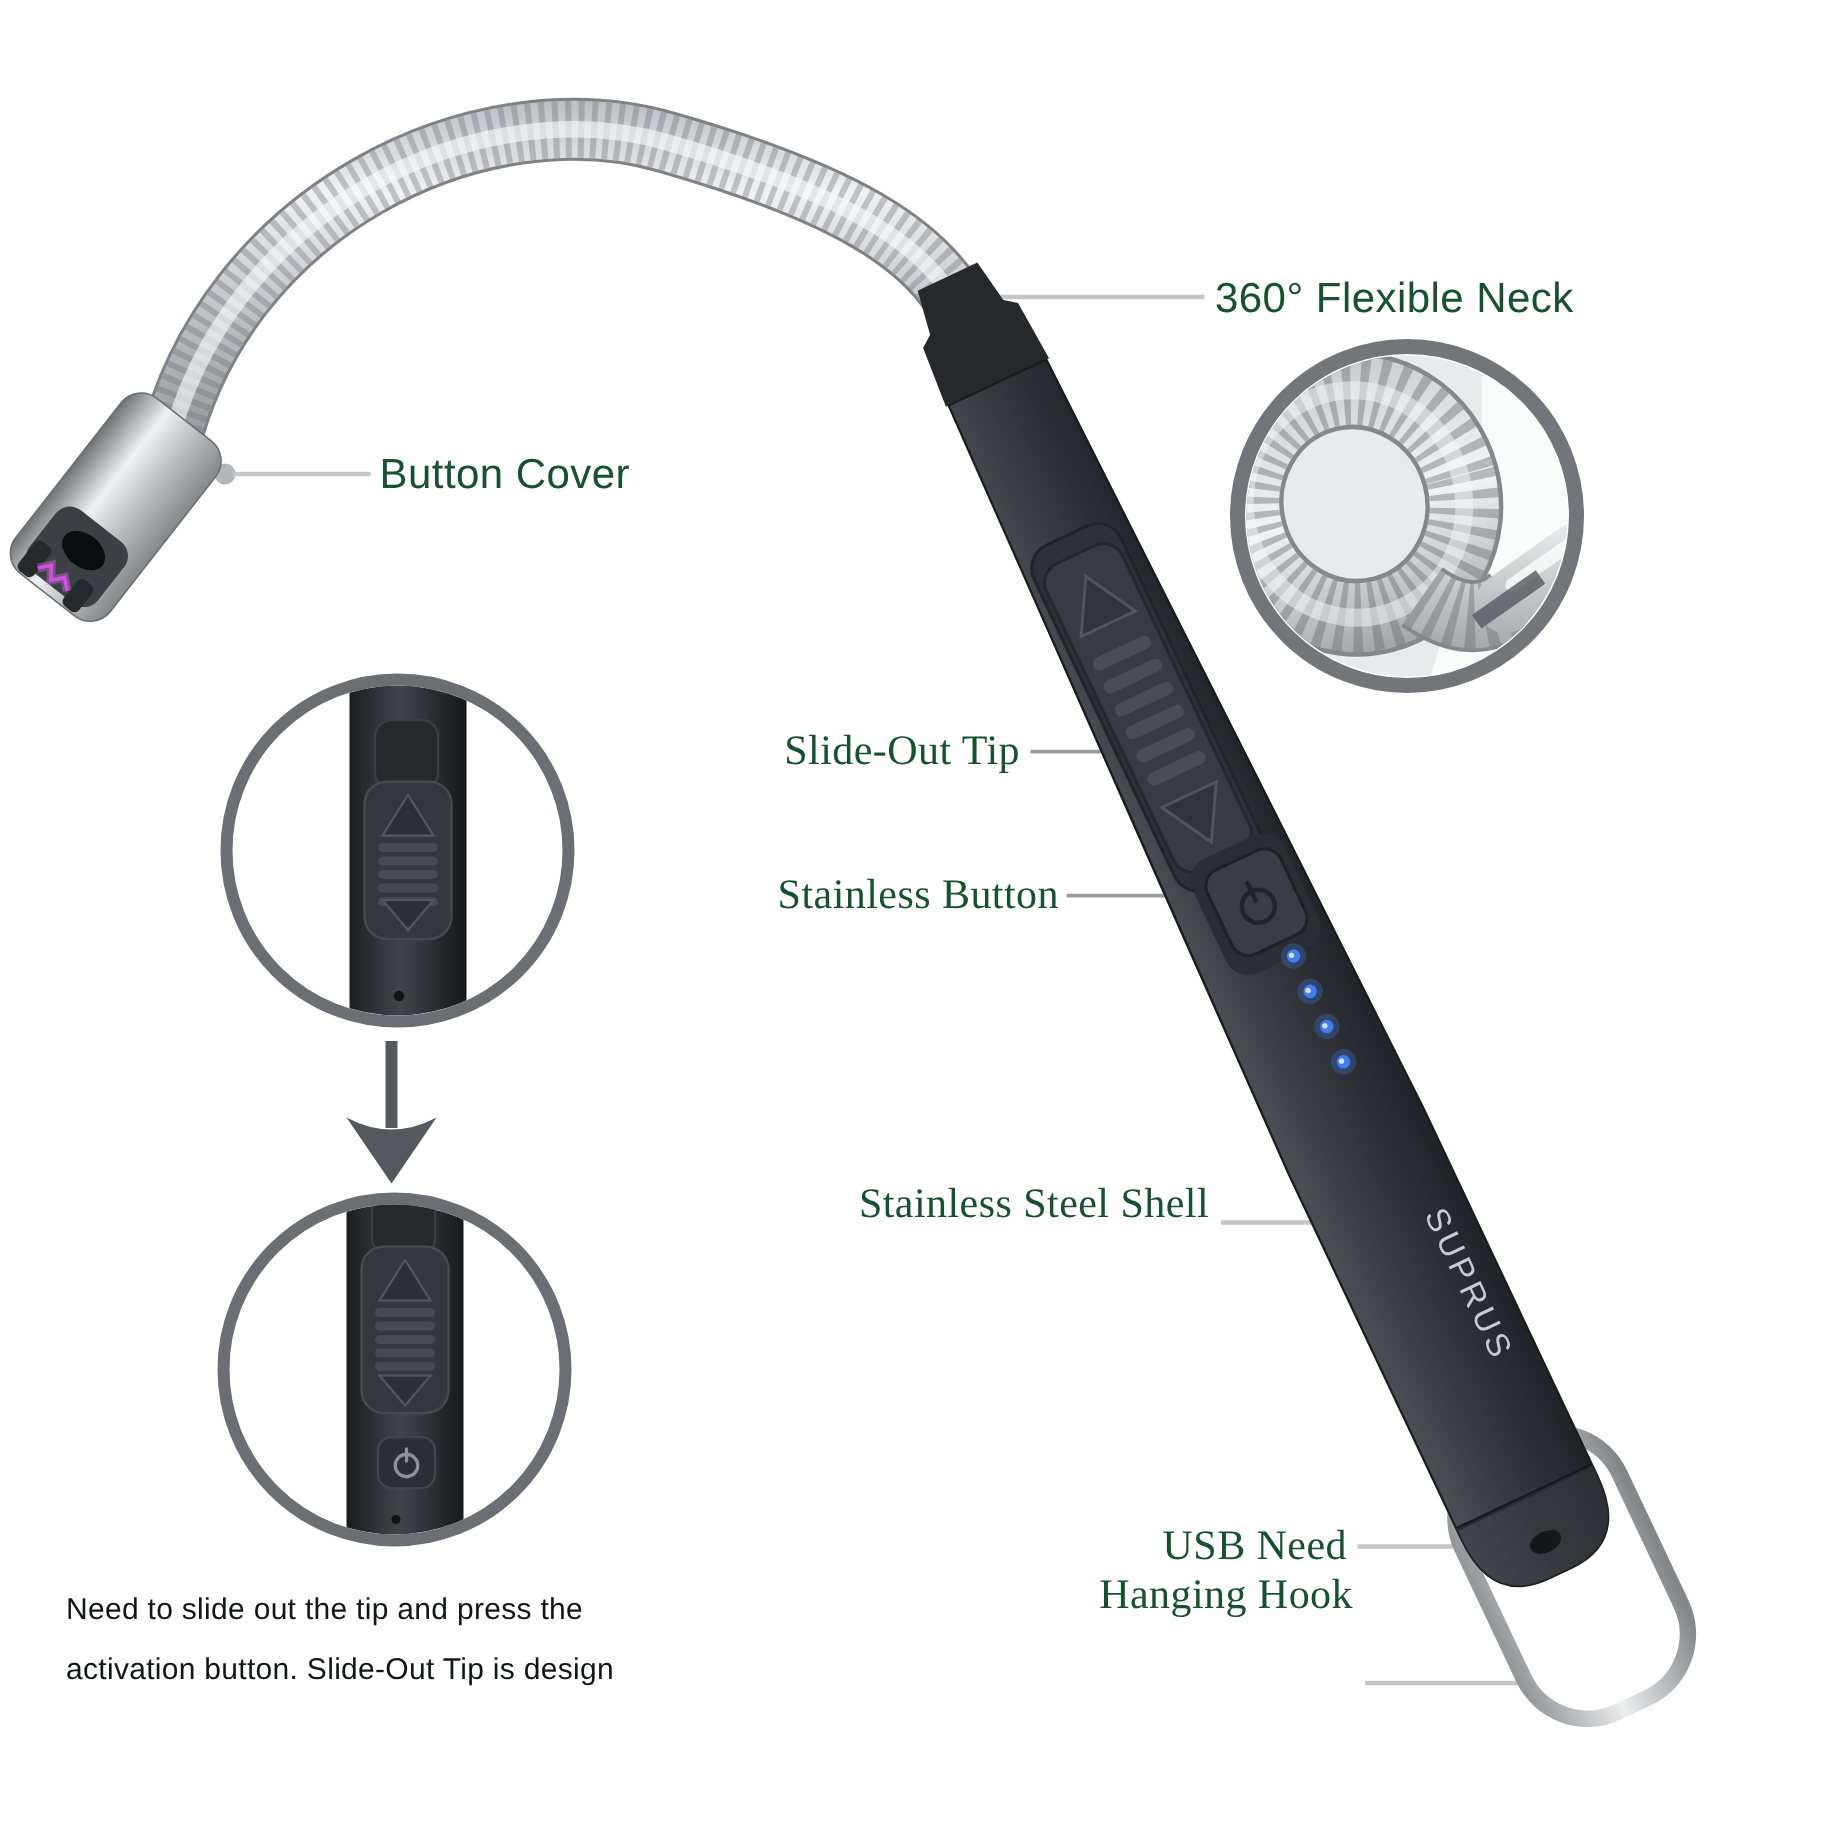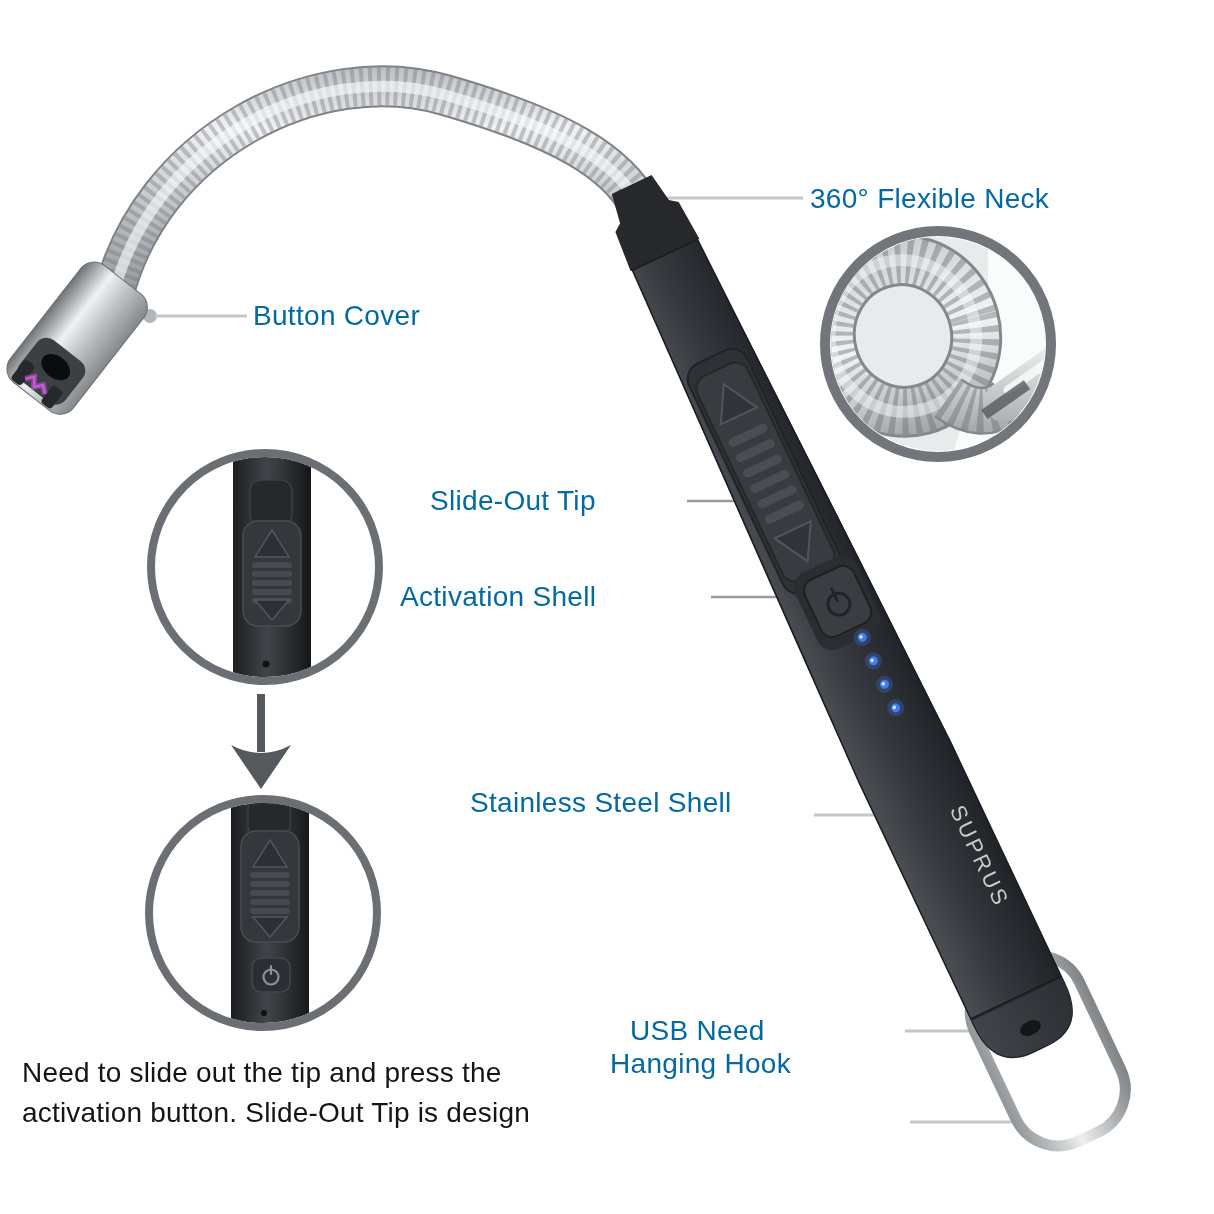--- a/index.html
+++ b/index.html
@@ -1,22 +1,22 @@
 <!DOCTYPE html>
 <html><head>
 <meta charset="utf-8">
 <style>
   html,body{margin:0;padding:0;background:#ffffff;}
   .stage{position:relative;width:1214px;height:1214px;background:#ffffff;overflow:hidden;
          font-family:"Liberation Sans", sans-serif;}
   .stage svg{position:absolute;left:0;top:0;}
-  .label{position:absolute;font-size:28px;line-height:38px;color:#0369a1;
+  .label{position:absolute;font-size:28px;line-height:38px;color:#14532d;
          letter-spacing:.3px;white-space:nowrap;font-weight:500;}
-  .ra{text-align:left;}
-  .note{position:absolute;left:22px;top:1053px;width:600px;font-size:28px;
+  .ra{text-align:right;font-family:Liberation Serif, serif;}
+  .note{position:absolute;left:44px;top:1053px;width:600px;font-size:20px;
         line-height:40px;color:#141517;letter-spacing:.2px;}
 </style>
 </head>
 <body>
 
 <div class="stage">
 
 <svg width="1214" height="1214" viewBox="0 0 1214 1214">
   <defs>
     <linearGradient id="neckGrad" gradientUnits="userSpaceOnUse" x1="0" y1="50" x2="0" y2="330">
@@ -212,21 +212,21 @@
       </g>
       <circle cx="264" cy="1013" r="3" fill="#101214"></circle>
     </g>
     <circle cx="263" cy="913" r="114" fill="none" stroke="#6b6f73" stroke-width="8"></circle>
   </g>
 </svg>
 
 <div class="label" style="left:810px;top:180px">360° Flexible Neck</div>
 <div class="label" style="left:253px;top:297px">Button Cover</div>
 <div class="label ra" style="left:430px;top:482px;width:250px">Slide-Out Tip</div>
-<div class="label ra" style="left:400px;top:578px;width:306px">Activation Shell</div>
+<div class="label ra" style="left:400px;top:578px;width:306px">Stainless Button</div>
 <div class="label ra" style="left:470px;top:784px;width:336px">Stainless Steel Shell</div>
 <div class="label ra" style="left:630px;top:1012px;width:268px">USB Need</div>
 <div class="label ra" style="left:610px;top:1045px;width:292px">Hanging Hook</div>
 
 <div class="note">
   <div>Need to slide out the tip and press the</div>
   <div>activation button. Slide-Out Tip is design</div>
 </div>
 
 </div>

